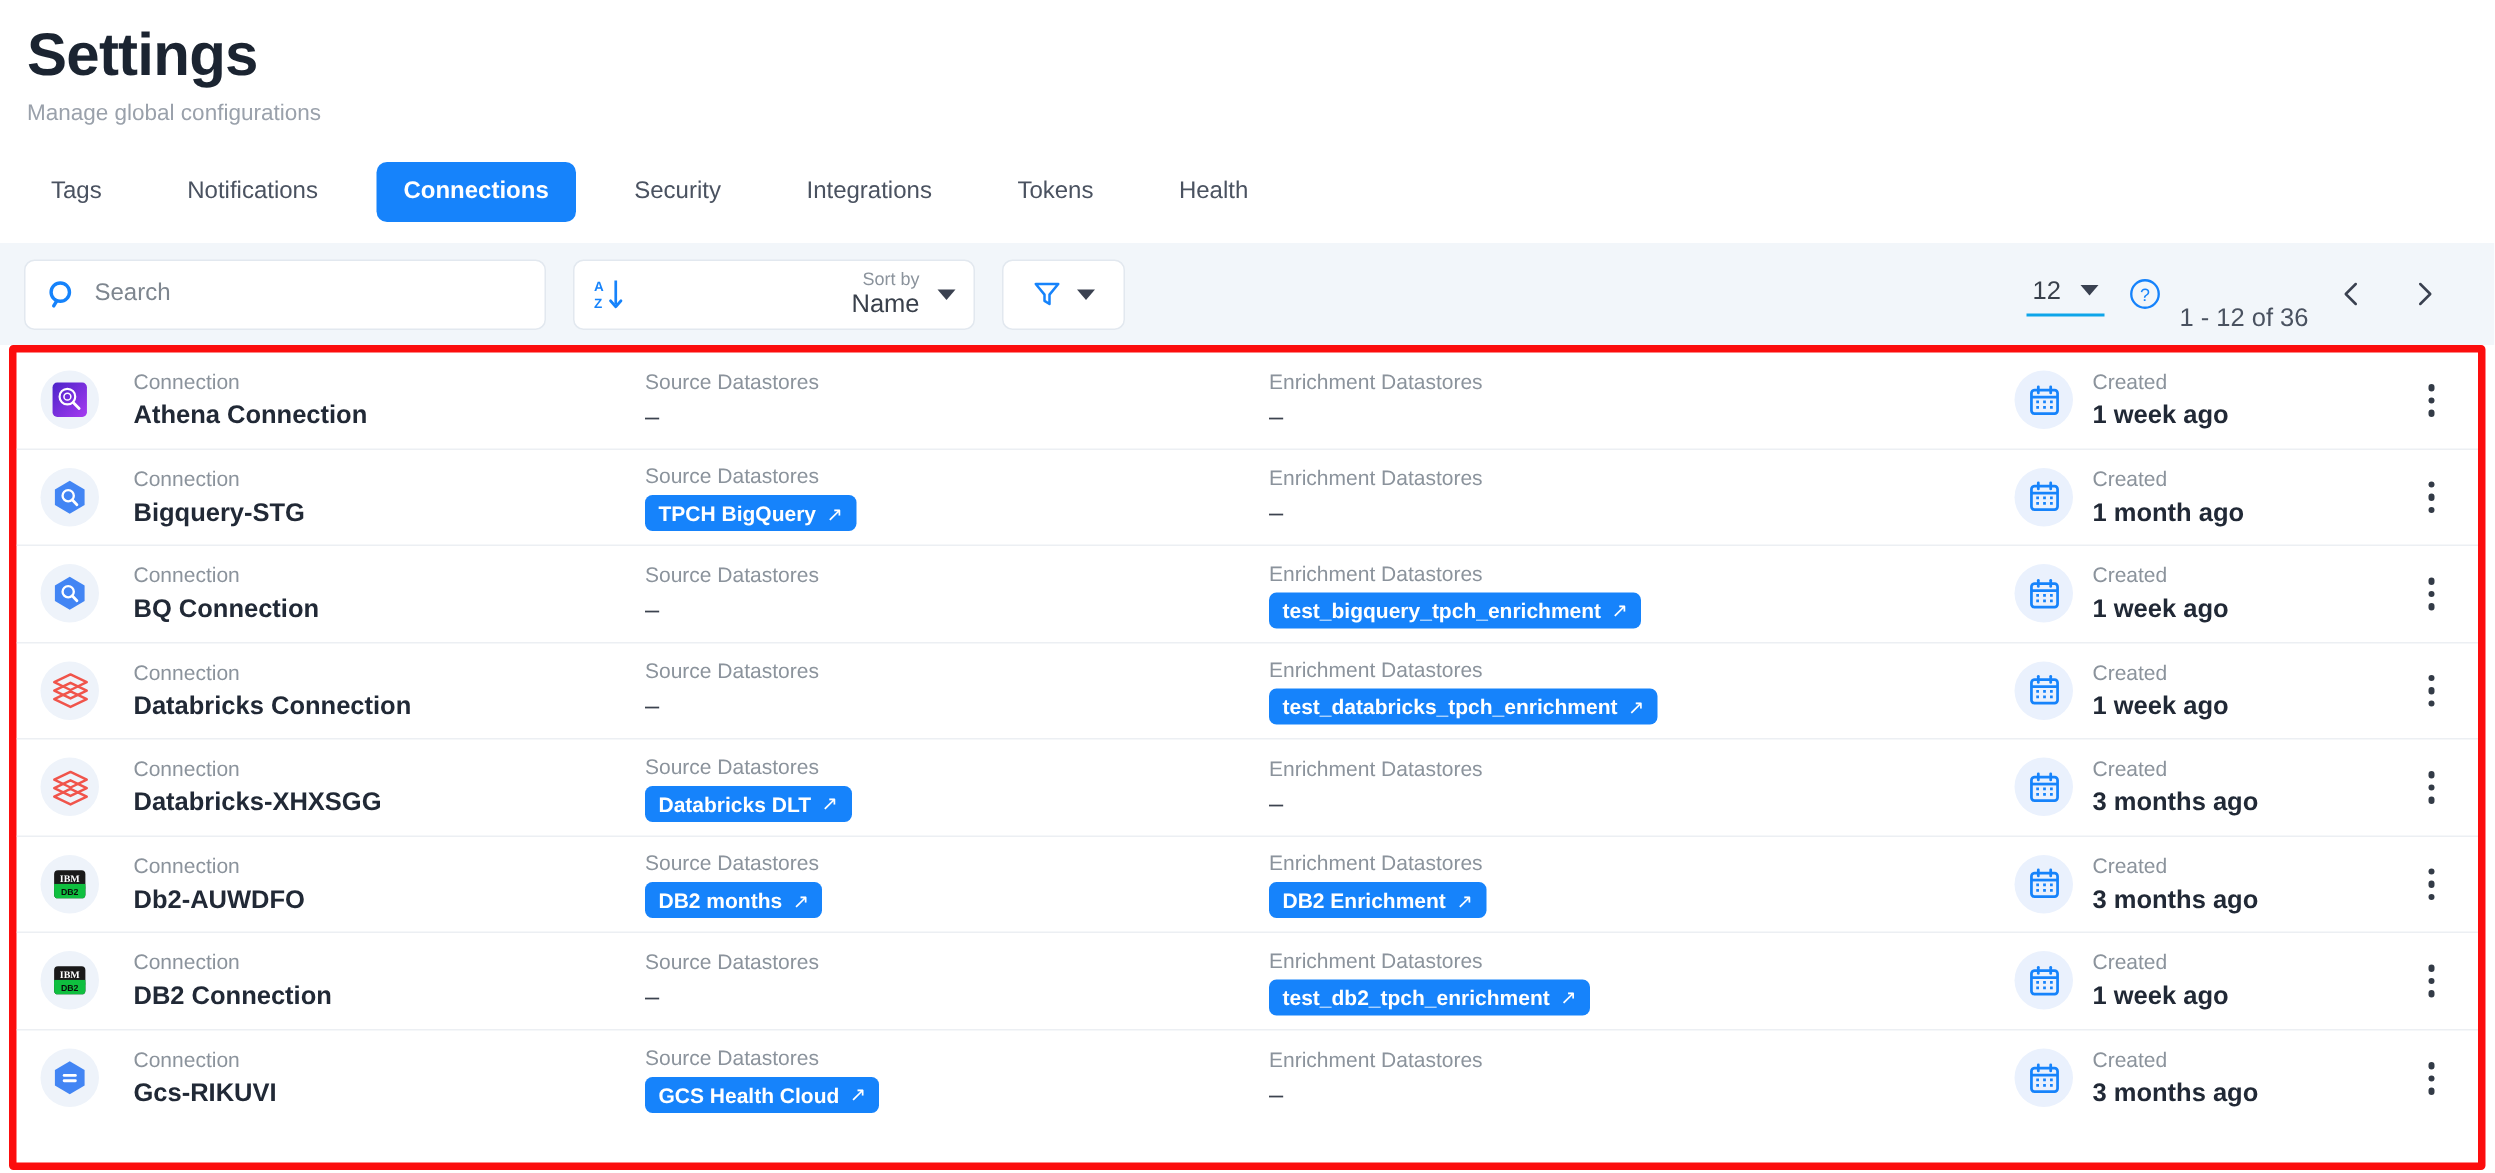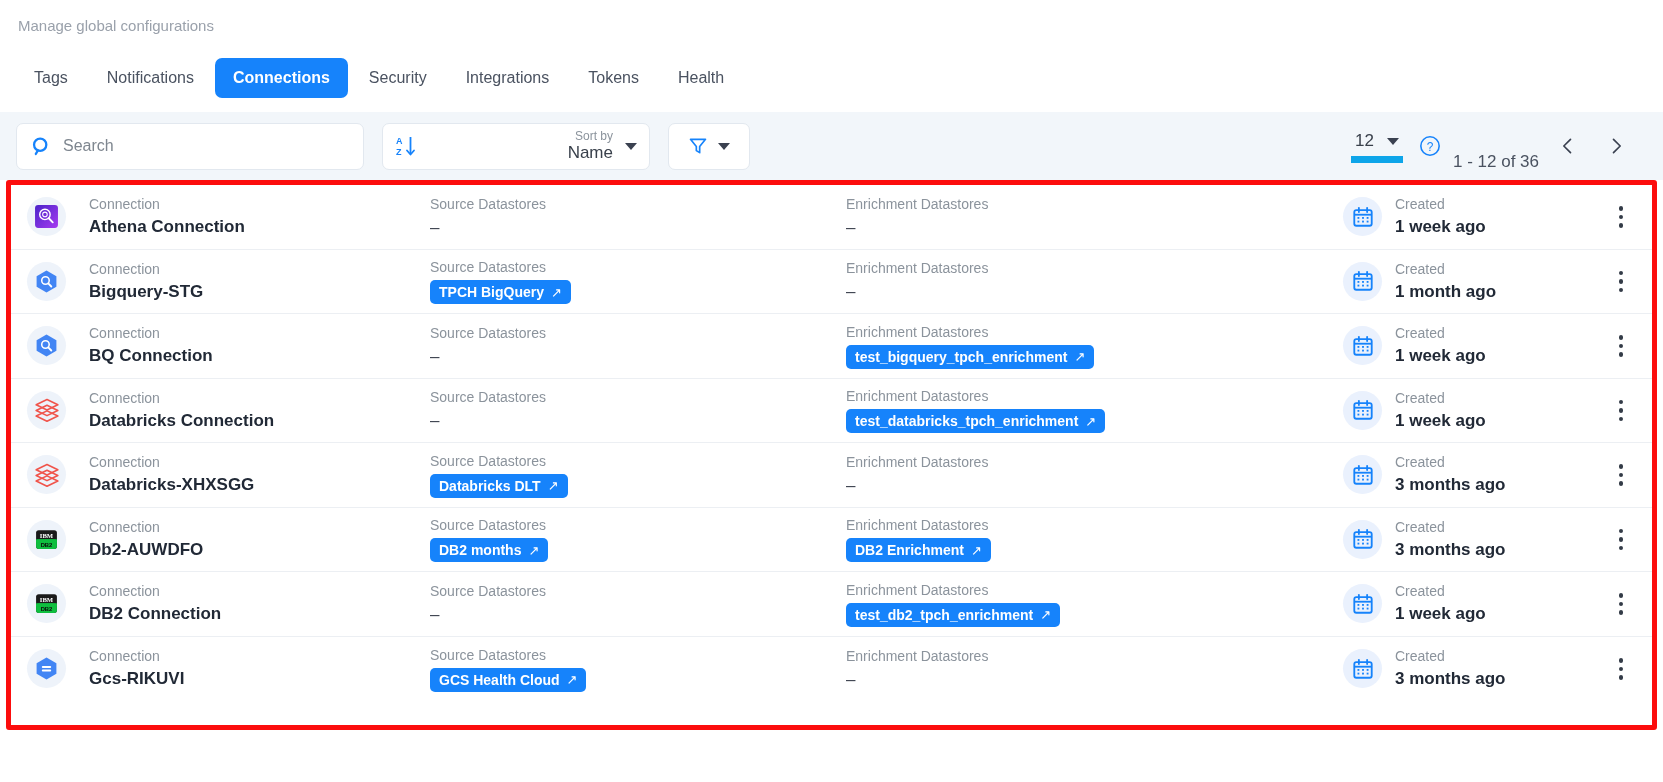--- a/index.html
+++ b/index.html
@@ -16,21 +16,21 @@
   .page-title {
     font-size: 40px; font-weight: 700; color: #1b2431;
     letter-spacing: -0.5px; line-height: 50px;
   }
   .page-subtitle {
     font-size: 15px; color: #9aa1ab; margin-top: 4px; line-height: 20px;
   }
 
   
   .tabs {
-    display: flex; align-items: flex-start; gap: 3px;
+    display: flex; align-items: flex-start; gap: 21px;
     margin-top: 22px; padding-left: 16px;
   }
   .tab {
     font-size: 16px; color: #4a5260;
     padding: 11px 18px; border-radius: 7px;
     white-space: nowrap; cursor: pointer; background: transparent;
     border: none; font-family: inherit;
   }
   .tab.active { background: #1683fb; color: #ffffff; font-weight: 700; }
 
@@ -76,21 +76,21 @@
     cursor: pointer;
   }
   .filter-icon { width: 20px; height: 20px; }
 
   .pager {
     margin-left: auto; display: flex; align-items: center; gap: 0;
     padding-right: 14px;
   }
   .page-size {
     display: flex; align-items: center; gap: 13px;
-    border-bottom: 7px solid #0ea5e9; padding: 2px 4px 5px 4px;
+    border-bottom: 2px solid #0ea5e9; padding: 2px 4px 5px 4px;
     cursor: pointer;
   }
   .page-size-val { font-size: 17px; color: #39404b; }
   .help-icon { margin-left: 16px; width: 22px; height: 22px; cursor: pointer; }
   .page-range { font-size: 17px; color: #4a5260; margin-left: 12px; white-space: nowrap; margin-top: 32px; }
   .pg-arrow {
     width: 34px; height: 34px; display: flex; align-items: center;
     justify-content: center; cursor: pointer; background: none; border: none;
   }
   .pg-arrow:first-of-type { margin-left: 12px; }
@@ -149,20 +149,21 @@
     align-items: center; justify-content: center; gap: 4px; cursor: pointer;
   }
   .kebab i { width: 4.5px; height: 4.5px; border-radius: 50%; background: #333b47; display:block; }
 </style>
 </head>
 <body>
 
 <div class="page">
 
   <div class="header">
+    <div class="page-title">Settings</div>
     <div class="page-subtitle">Manage global configurations</div>
   </div>
 
   <div class="tabs">
     <button class="tab">Tags</button>
     <button class="tab">Notifications</button>
     <button class="tab active">Connections</button>
     <button class="tab">Security</button>
     <button class="tab">Integrations</button>
     <button class="tab">Tokens</button>

